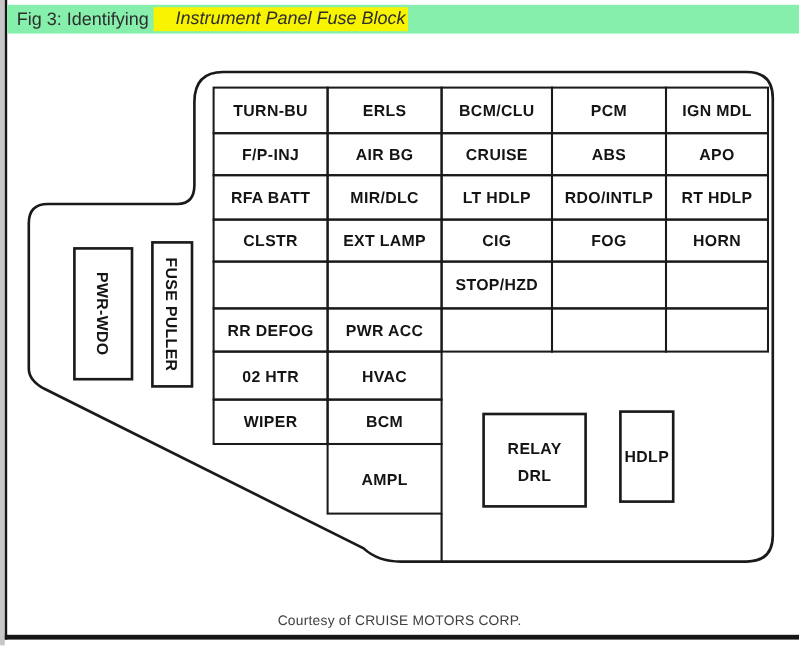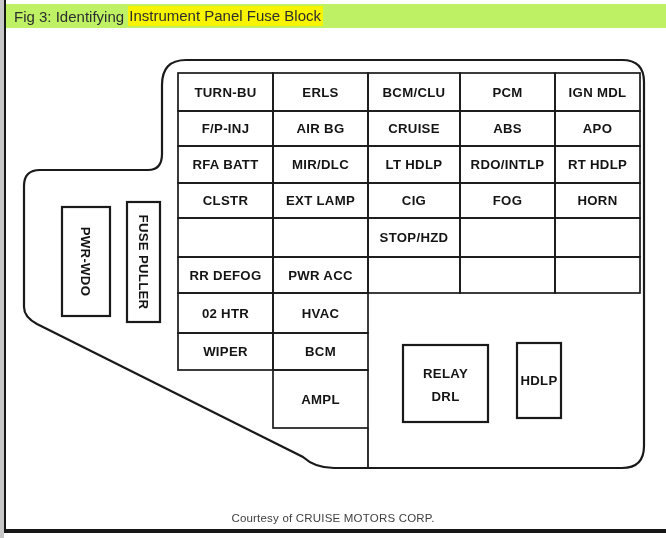--- a/index.html
+++ b/index.html
@@ -4,25 +4,25 @@
 <style>
   html,body{margin:0;padding:0;}
   body{
     width:666px;height:538px;position:relative;background:#ffffff;
     font-family:"Liberation Sans",sans-serif;overflow:hidden;
   }
   .left-gutter{position:absolute;left:0;top:0;width:4px;height:538px;background:#c7c7c7;}
   .left-border{position:absolute;left:4px;top:0;width:2px;height:533px;background:#161616;}
   .bottom-border{position:absolute;left:4px;right:0;top:529px;height:4px;background:#161616;}
   .title-band{
-    position:absolute;left:6px;right:0;top:4px;height:24px;background:#bef264;
+    position:absolute;left:6px;right:0;top:4px;height:24px;background:#86efac;
     display:flex;align-items:center;padding-left:8px;box-sizing:border-box;
     font-size:15px;color:#2e2e2e;white-space:pre;
   }
-  .title-band .hl{background:#f8f400;padding:1px 2px 2px 1px;}
+  .title-band .hl{background:#f8f400;padding:1px 2px 2px 18px;font-style:italic;}
   .diagram-svg{position:absolute;left:0;top:28px;}
   .courtesy{
     position:absolute;left:0;top:512px;width:666px;text-align:center;
     font-size:11.5px;color:#3f3f3f;letter-spacing:0.2px;
   }
   svg text{
     font-family:"Liberation Sans",sans-serif;
     font-weight:bold;fill:#141414;letter-spacing:0.3px;
   }
   .cell-label{font-size:13.2px;}

